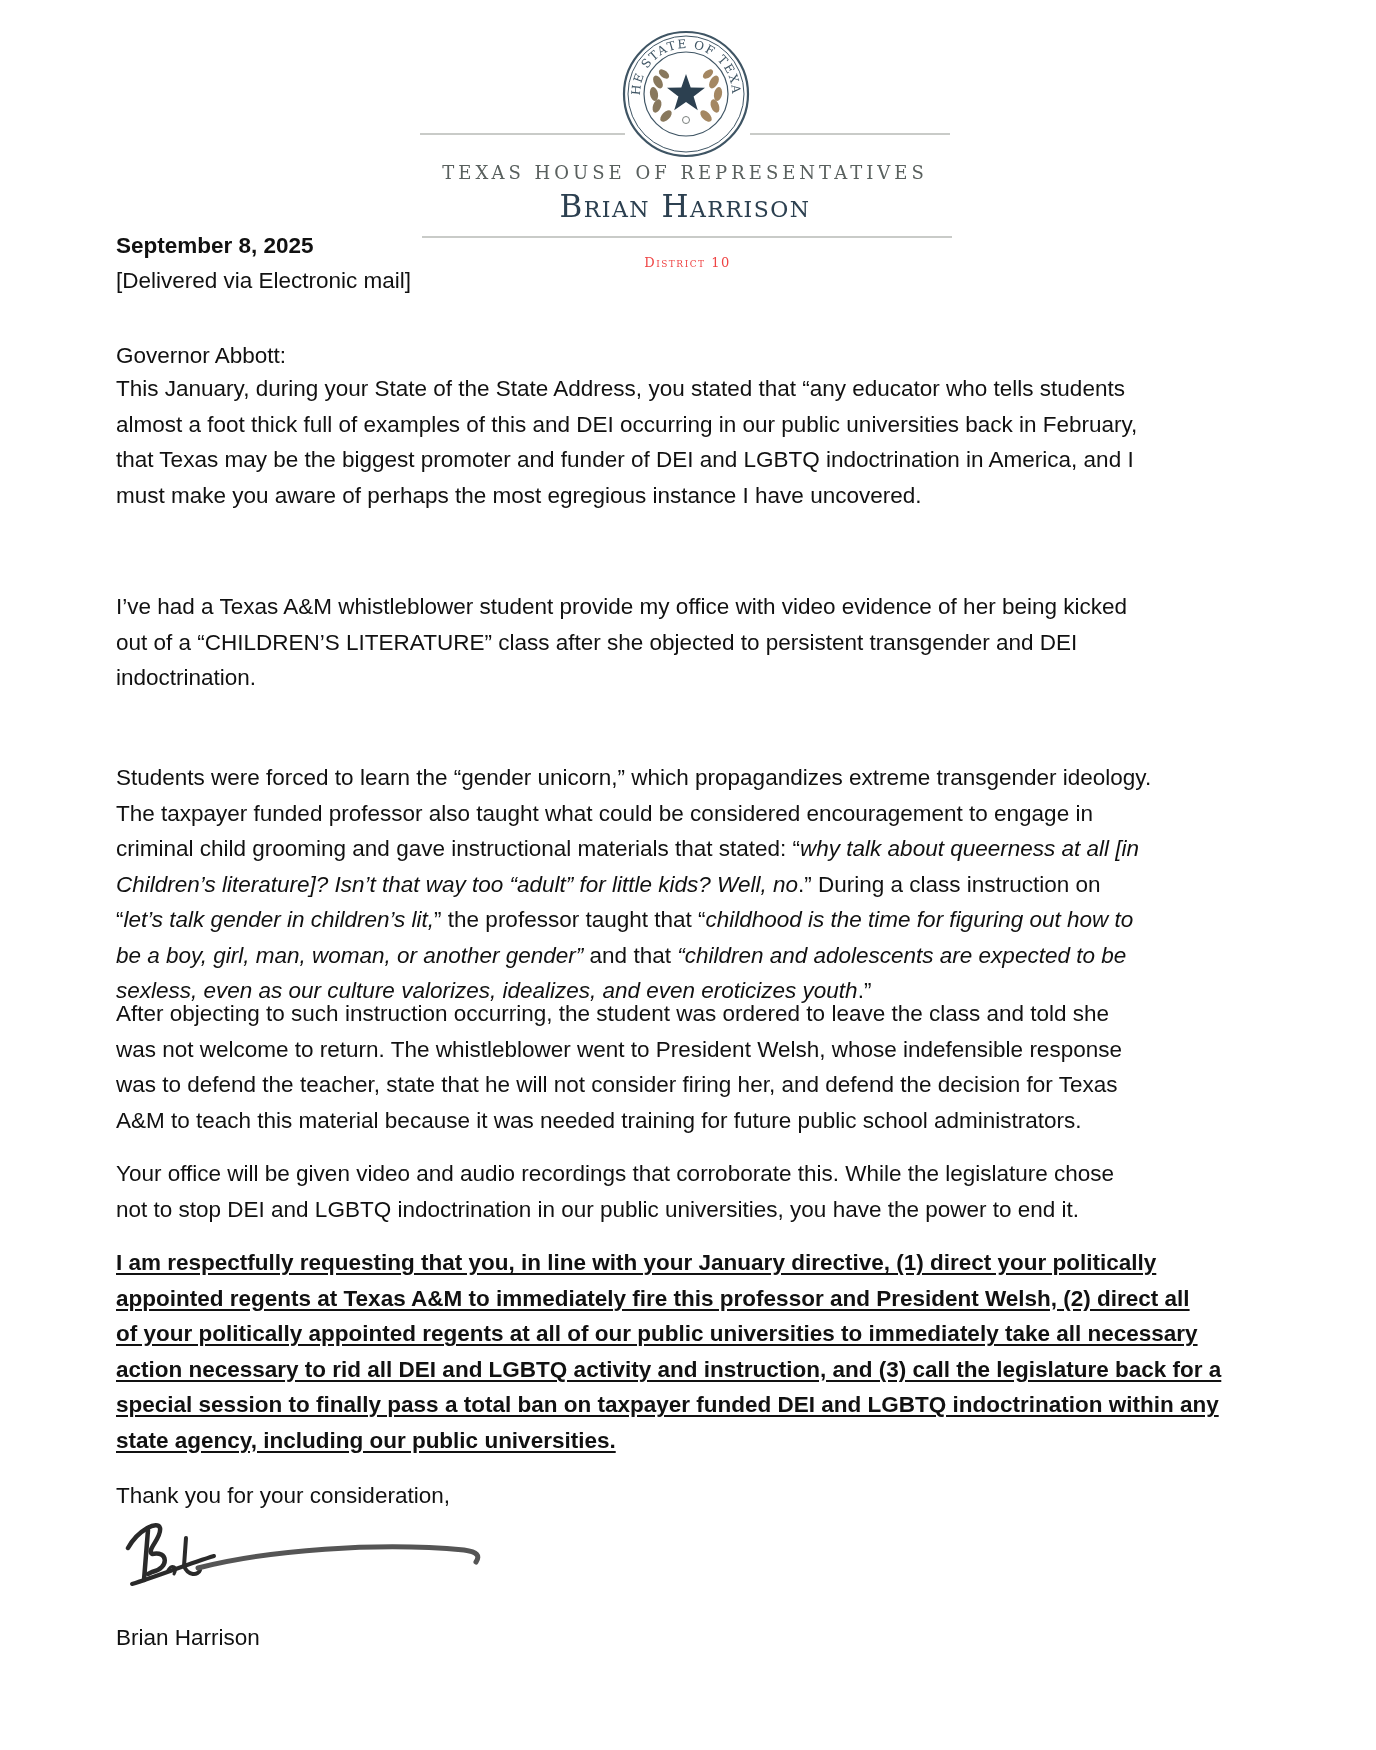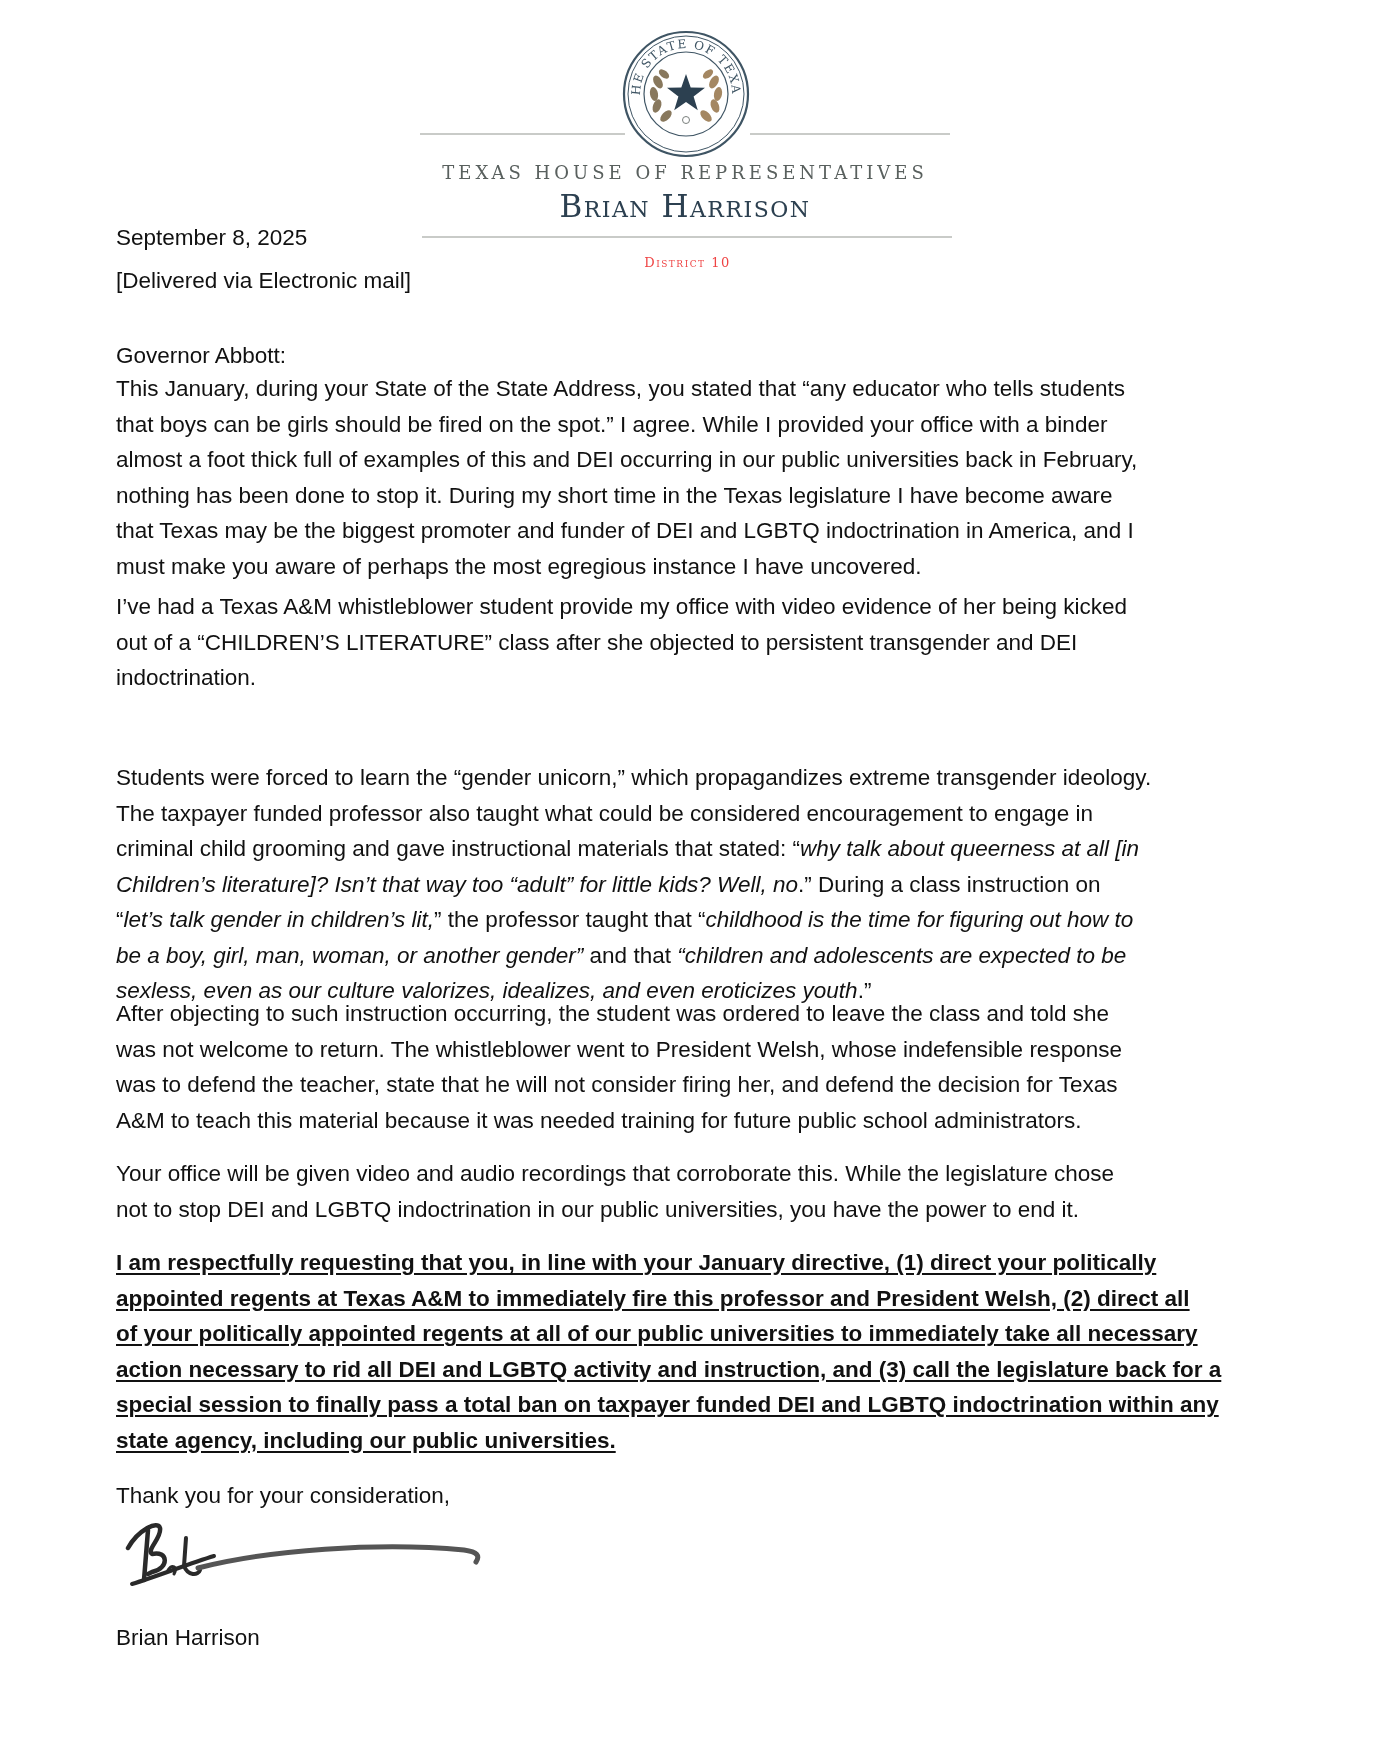--- a/index.html
+++ b/index.html
@@ -25,21 +25,21 @@
     position: absolute; left: 580px; top: 255px; width: 215px; text-align: center;
     font-family: "DejaVu Serif", serif; font-size: 13px; letter-spacing: 1.5px; color: #ef4444;
     font-variant: small-caps;
   }
 
   
   .body-text {
     position: absolute; left: 116px; width: 1160px;
     font-family: "Liberation Sans", sans-serif; font-size: 22.5px; line-height: 35.5px; color: #111;
   }
-  .date { top: 220px; }
+  .date { top: 228px; font-weight: bold; }
   .delivery { top: 263px; }
   .salutation { top: 317px; margin-top: 21px; }
   .p1 { top: 371px; }
   .p2 { top: 589px; }
   .p3 { top: 760px; }
   .p4 { top: 996px; }
   .p5 { top: 1156px; }
   .p6 { top: 1245px; font-weight: bold; text-decoration: underline; text-underline-offset: 3px; }
   .closing { top: 1478px; }
   .signer { top: 1620px; }
@@ -91,23 +91,21 @@
   <div class="member-name">Brian Harrison</div>
   <div class="rule bottom"></div>
   <div class="district">District 10</div>
 
   <div class="body-text date">September 8, 2025</div>
   <div class="body-text delivery">[Delivered via Electronic mail]</div>
   <div class="body-text salutation">Governor Abbott:</div>
 
   <div class="body-text p1">
       <span class="para-line">This January, during your State of the State Address, you stated that “any educator who tells students</span>
-      <span class="para-line">that boys can be girls should be fired on the spot.”  I agree.  While I provided your office with a binder</span>
       <span class="para-line">almost a foot thick full of examples of this and DEI occurring in our public universities back in February,</span>
-      <span class="para-line">nothing has been done to stop it.  During my short time in the Texas legislature I have become aware</span>
       <span class="para-line">that Texas may be the biggest promoter and funder of DEI and LGBTQ indoctrination in America, and I</span>
       <span class="para-line">must make you aware of perhaps the most egregious instance I have uncovered.</span>
     </div>
   <div class="body-text p2">
       <span class="para-line">I’ve had a Texas A&amp;M whistleblower student provide my office with video evidence of her being kicked</span>
       <span class="para-line">out of a “CHILDREN’S LITERATURE” class after she objected to persistent transgender and DEI</span>
       <span class="para-line">indoctrination.</span>
     </div>
   <div class="body-text p3">
       <span class="para-line"><span>Students were forced to learn the “gender unicorn,” which propagandizes extreme transgender ideology.</span></span>

